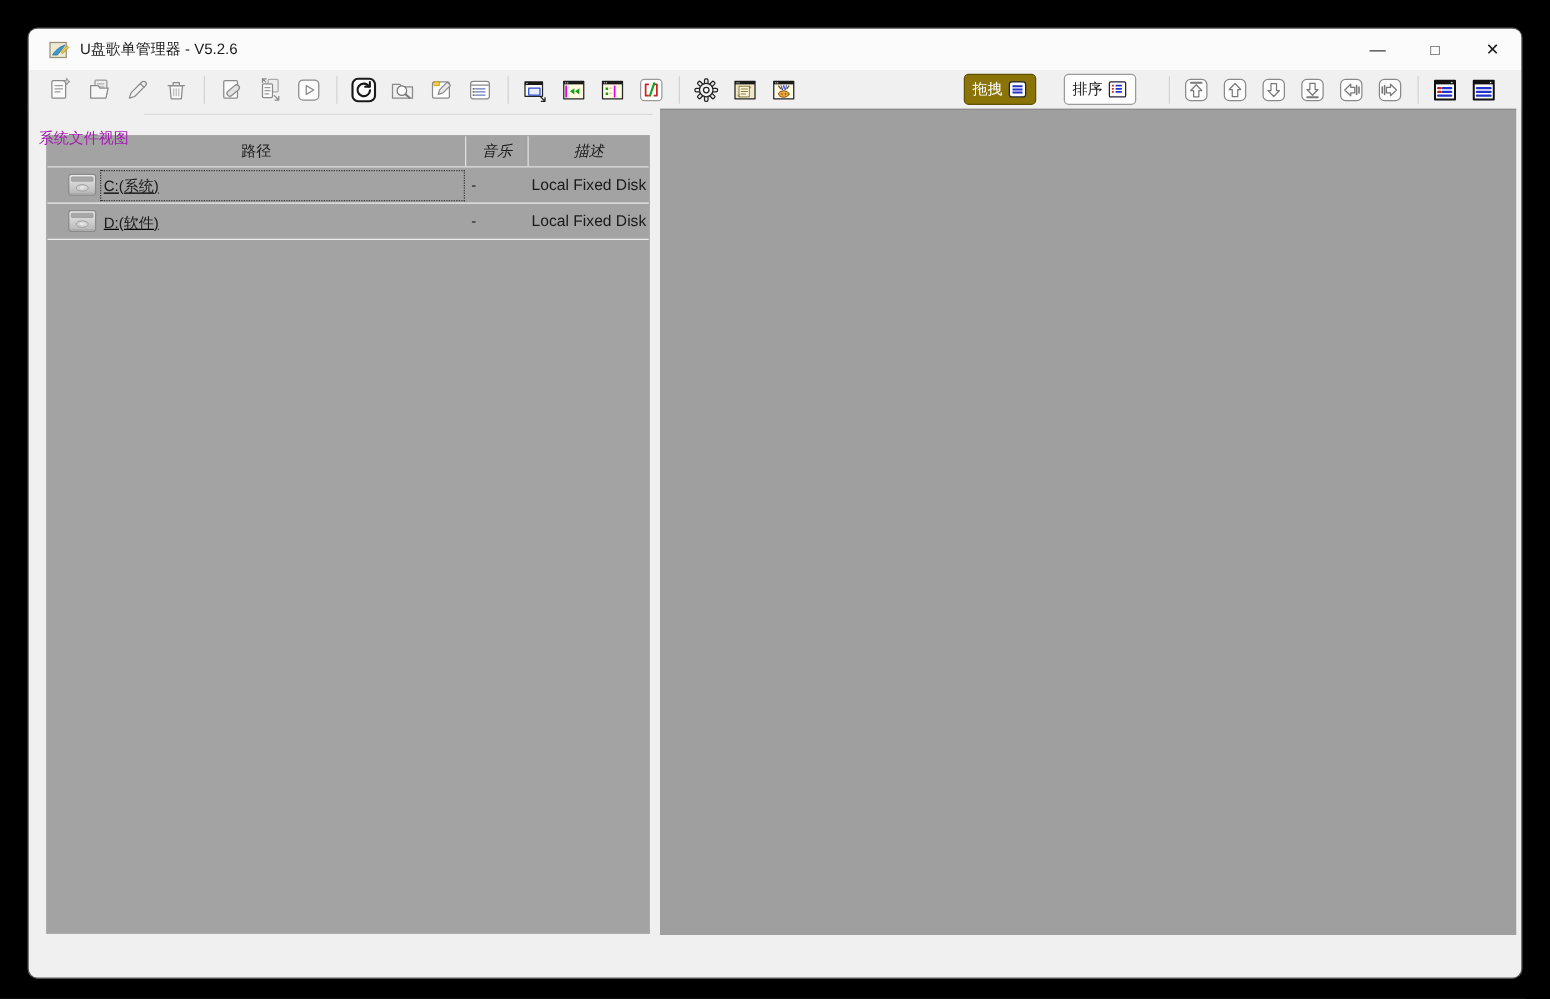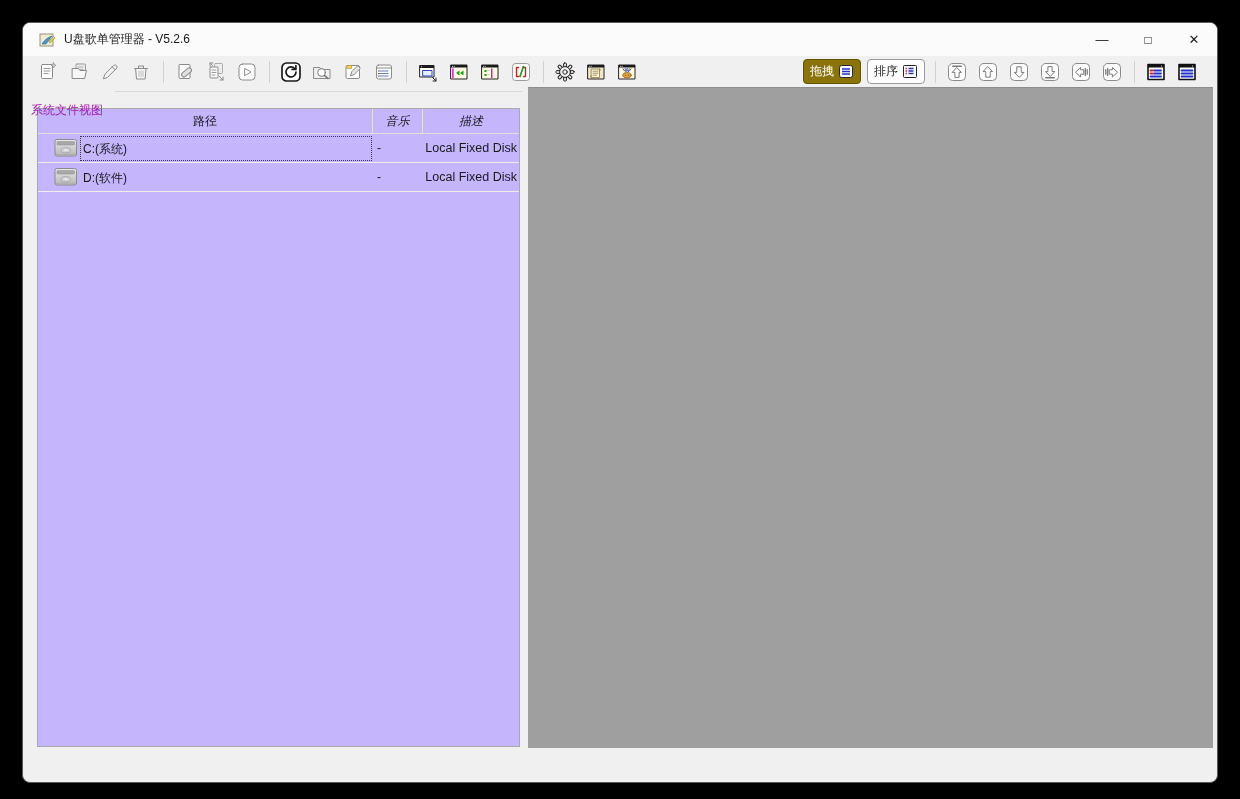--- a/index.html
+++ b/index.html
@@ -21,39 +21,39 @@
 
   
   .toolbar { position:absolute; left:0; top:33px; right:0; height:31px;
              display:flex; align-items:center; padding:0 12px; background:#f0f0f0; }
   .tbi { width:26px; height:26px; display:flex; align-items:center; justify-content:center;
          margin-right:5px; flex:0 0 auto; }
   .tsep { width:1px; height:22px; background:#d2d2d2; margin:0 8px 0 4px; flex:0 0 auto; }
   .sp { flex:1; }
   .tbtn { height:25px; display:flex; align-items:center; gap:4px; padding:0 6px;
           border:1px solid #9a9a9a; border-radius:4px; background:#fdfdfd;
-          font-size:12px; color:#1a1a1a; margin-right:6px; flex:0 0 auto; }
+          font-size:12px; color:#1a1a1a; margin-right:22px; flex:0 0 auto; }
   .tbtn.active { background:#8a7408; border-color:#5f5200; color:#fff; }
   .tbtn svg { display:block; }
 
   
   .grouplabel { position:absolute; left:8px; top:79px; font-size:12px; color:#a21caf;
                 z-index:3; padding-right:4px; }
   .gline { position:absolute; left:92px; top:68px; width:407px; height:1px; background:#d9d9d9; }
 
   .filetable { position:absolute; left:14px; top:85px; width:483px; height:639px;
-               background:#c4b5fd; border:1px solid #a9a9a9; }
+               background:#a3a3a3; border:1px solid #a9a9a9; }
   .thead { display:grid; grid-template-columns:334px 50px 1fr; height:25px;
            border-bottom:1px solid #e0e0e0; }
   .hcell { display:flex; align-items:center; justify-content:center; font-size:12px;
            color:#1a1a1a; }
   .hcell + .hcell { border-left:1px solid #e0e0e0;font-style:italic; }
   .trow { display:grid; grid-template-columns:334px 50px 1fr; height:29px;
           border-bottom:1px solid #ededed; align-items:center; }
-  .cell.path { display:flex; align-items:center; height:100%; padding-left:16px; }
+  .cell.path { display:flex; align-items:center; height:100%; padding-left:16px;text-decoration:underline; }
   .dico { width:24px; height:20px; flex:0 0 auto; display:flex; align-items:center; }
   .pathtext { flex:1; margin-left:2px; font-size:12px; color:#1a1a1a; height:25px;
               line-height:25px; padding-left:2px; border:1px dotted transparent; }
   .pathtext.focused { border:1px dotted #3a3a3a; }
   .cell.music { font-size:12px; color:#1a1a1a; padding-left:5px; }
   .cell.desc { font-size:12.5px; color:#1a1a1a; text-align:right; padding-right:2px; }
 
   
   .canvas { position:absolute; left:505px; top:64px; width:685px; height:661px;
             background:#9f9f9f; border-top:1px solid #8d8d8d; }

